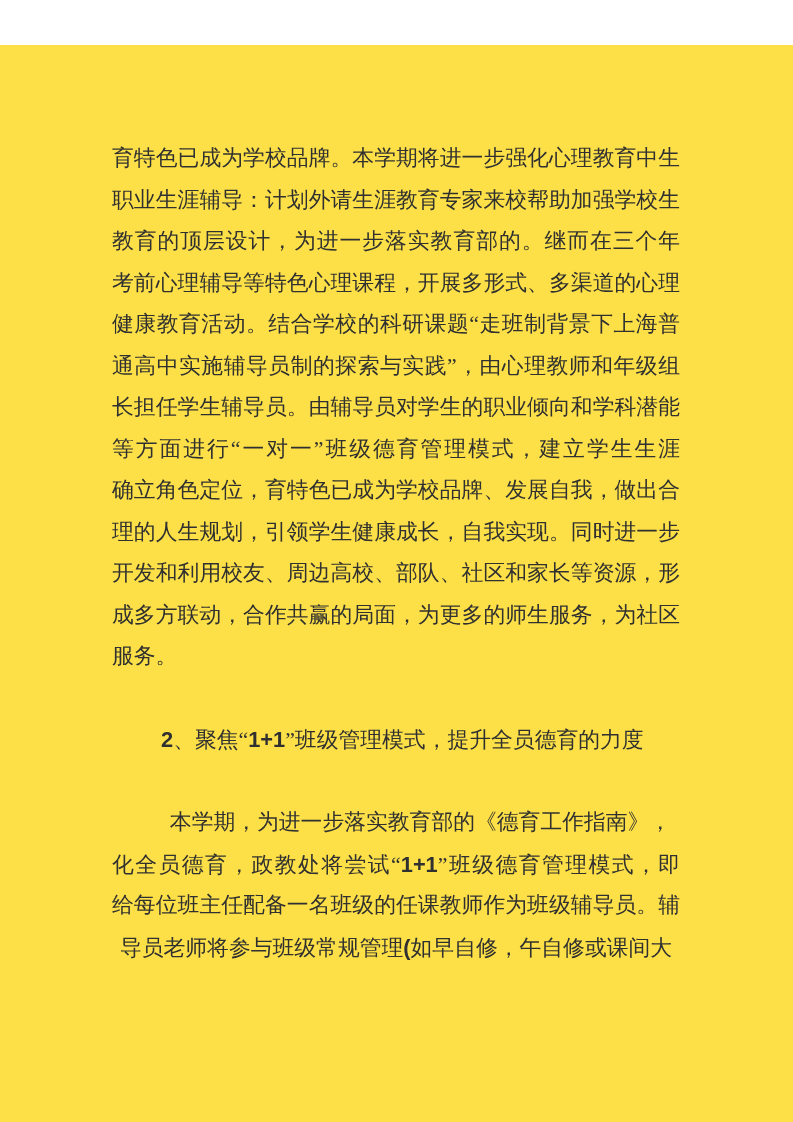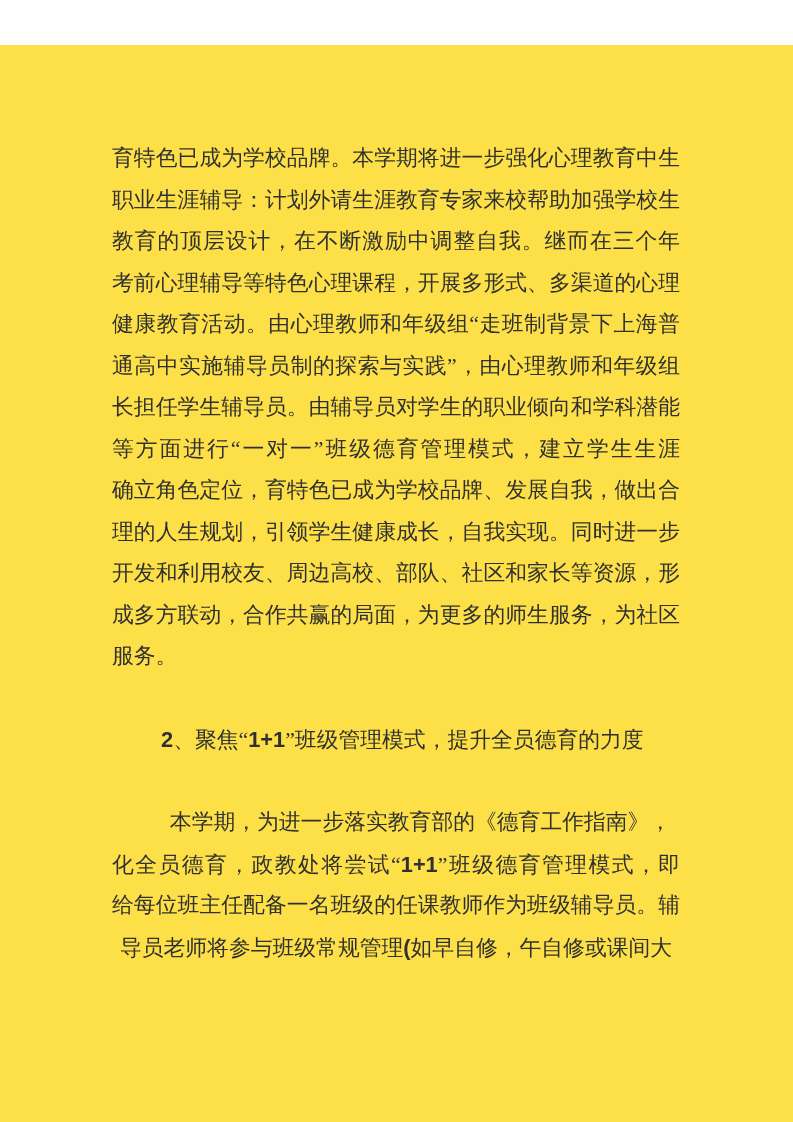--- a/index.html
+++ b/index.html
@@ -55,23 +55,23 @@
   }
 </style>
 </head>
 <body>
 
 <div class="page">
   <div class="text-block">
       <div class="para body-1">
         <div class="line">育特色已成为学校品牌。本学期将进一步强化心理教育中生</div>
         <div class="line">职业生涯辅导：计划外请生涯教育专家来校帮助加强学校生涯</div>
-        <div class="line">教育的顶层设计，在不断激励中调整自我。继而在三个年</div>
+        <div class="line">教育的顶层设计，为进一步落实教育部的。继而在三个年</div>
         <div class="line">考前心理辅导等特色心理课程，开展多形式、多渠道的心理</div>
-        <div class="line">健康教育活动。由心理教师和年级组“走班制背景下上海普</div>
+        <div class="line">健康教育活动。结合学校的科研课题“走班制背景下上海普</div>
         <div class="line">通高中实施辅导员制的探索与实践”，由心理教师和年级组</div>
         <div class="line">长担任学生辅导员。由辅导员对学生的职业倾向和学科潜能</div>
         <div class="line">等方面进行“一对一”班级德育管理模式，建立学生生涯</div>
         <div class="line">确立角色定位，育特色已成为学校品牌、发展自我，做出合</div>
         <div class="line">理的人生规划，引领学生健康成长，自我实现。同时进一步</div>
         <div class="line">开发和利用校友、周边高校、部队、社区和家长等资源，形</div>
         <div class="line">成多方联动，合作共赢的局面，为更多的师生服务，为社区</div>
         <div class="line last">服务。</div>
       </div>
       <div class="para heading">

